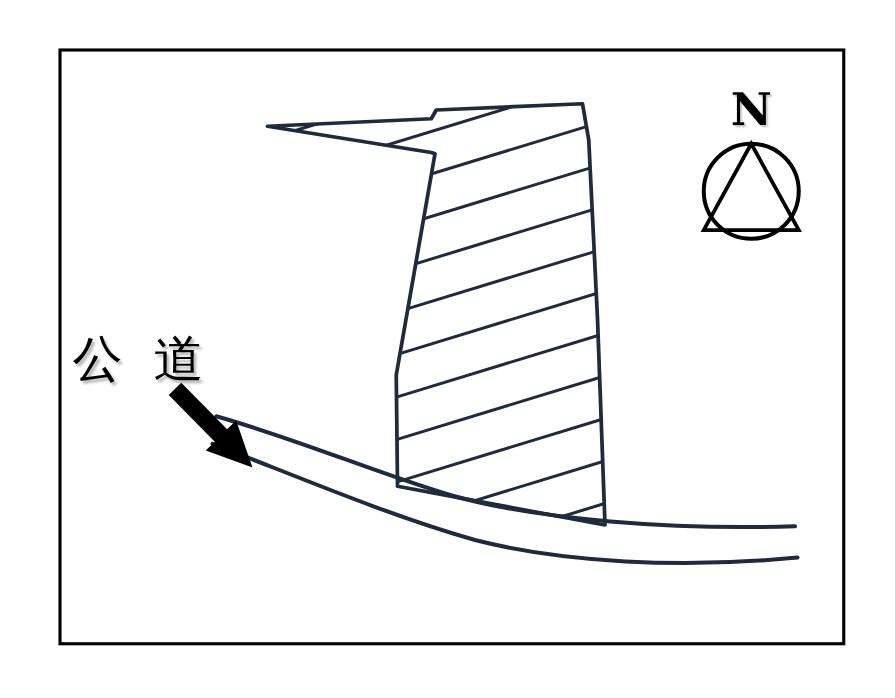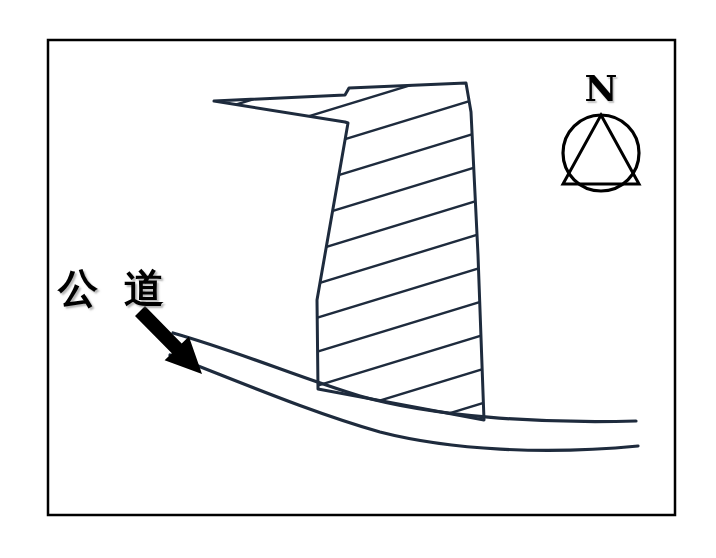--- a/index.html
+++ b/index.html
@@ -29,21 +29,21 @@
     width: 716px;
     height: 558px;
     display: block;
   }
   .road-label {
     position: absolute;
     left: 58px;
     top: 268px;
     font-family: "DejaVu Sans", "Liberation Sans", sans-serif;
     font-size: 40px;
-    font-weight: bold;
+    font-weight: normal;
     color: #000000;
     letter-spacing: 6px;
     line-height: 1;
     text-shadow: 2px 2px 2px rgba(120,120,120,0.55);
     white-space: nowrap;
     user-select: none;
   }
   .north-letter {
     position: absolute;
     left: 583px;

